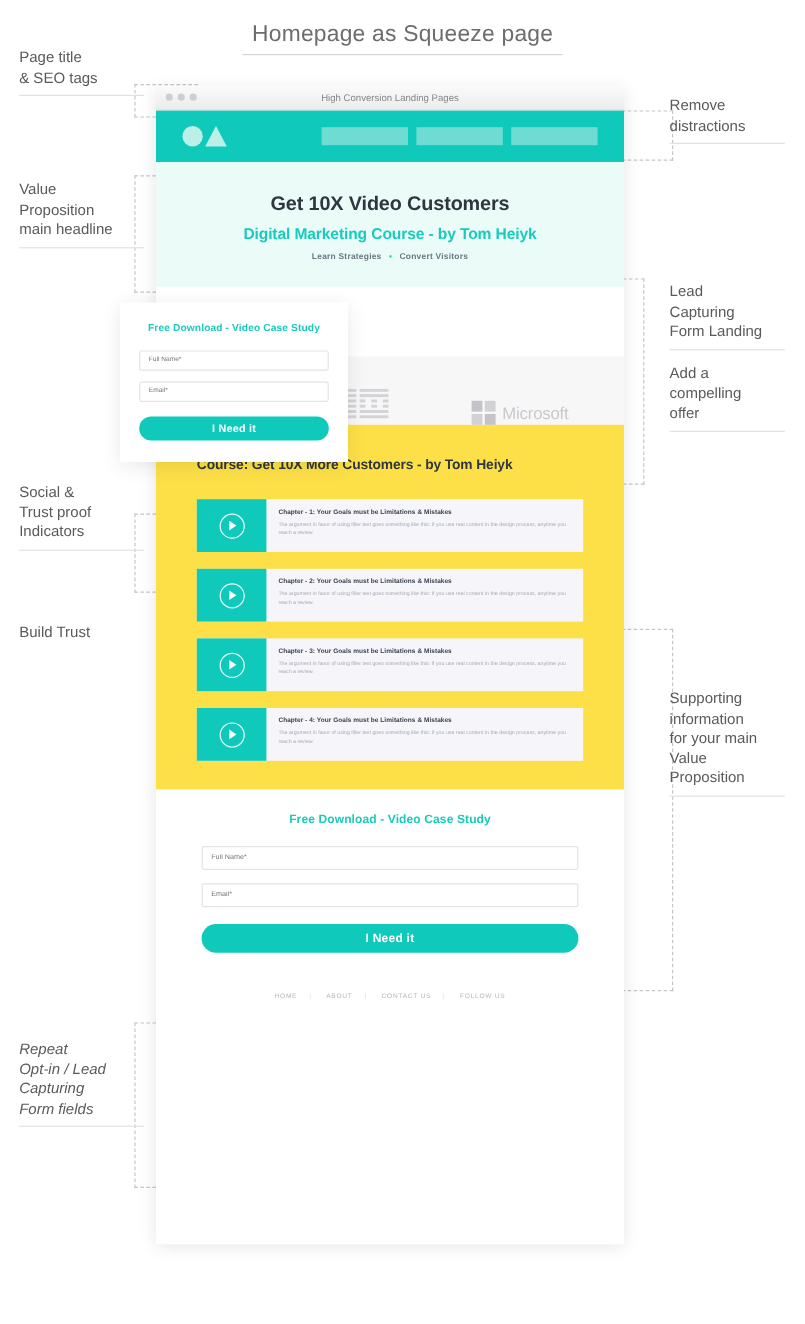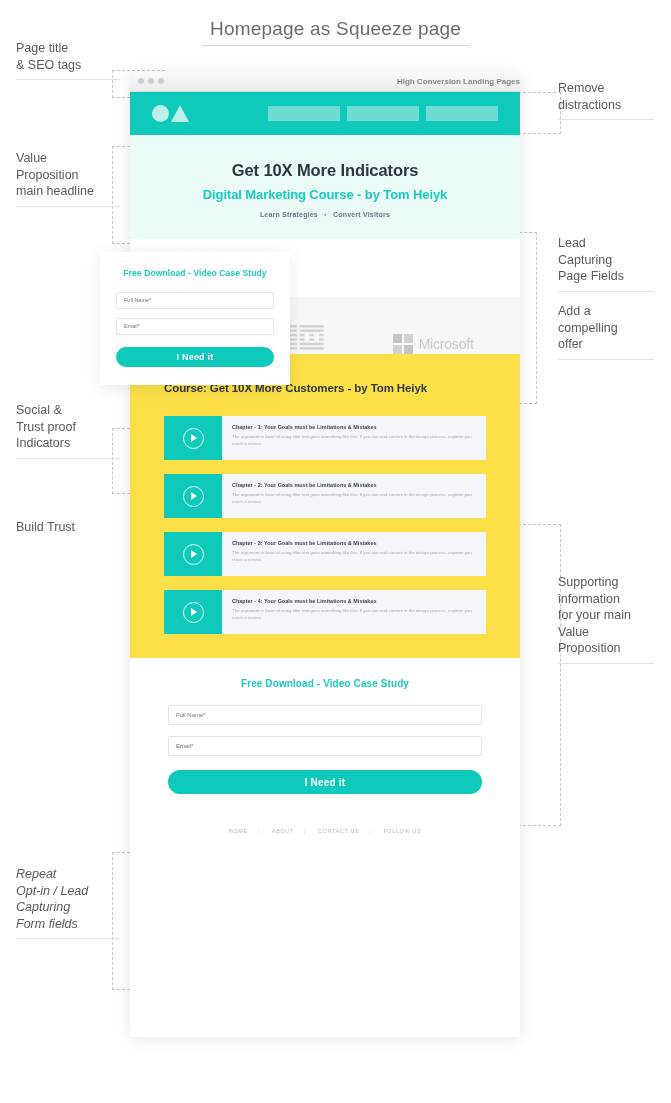--- a/index.html
+++ b/index.html
@@ -77,25 +77,25 @@
     display: flex;
     gap: 4px;
   }
   #titlebar .dots i {
     width: 6px; height: 6px;
     border-radius: 50%;
     background: #cfcfcf;
     display: block;
   }
   #titlebar .t {
-    text-align: right;
+    text-align: center;
     font-size: 8px;
     color: #868686;
     line-height: 19px;
-    font-weight: bold;
+    font-weight: normal;
   }
 
   
   #navbar {
     height: 43px;
     background: #0fcabb;
     display: flex;
     align-items: center;
     padding: 0 22px;
   }
@@ -372,21 +372,21 @@
 
 <div class="anno right" style="left:558px; top:80px;">
   <span style="white-space:pre-line;">Remove
 distractions</span>
   <span class="rule"></span>
 </div>
 
 <div class="anno right" style="left:558px; top:235px;">
   <span style="white-space:pre-line;">Lead
 Capturing
-Page Fields</span>
+Form Landing</span>
   <span class="rule"></span>
 </div>
 
 <div class="anno right" style="left:558px; top:303px;">
   <span style="white-space:pre-line;">Add a
 compelling
 offer</span>
   <span class="rule"></span>
 </div>
 
@@ -416,21 +416,21 @@
       <span class="logo-tri"></span>
     </div>
     <div class="navitems">
       <span></span>
       <span></span>
       <span></span>
     </div>
   </div>
 
   <div id="hero">
-    <h1>Get 10X More Indicators</h1>
+    <h1>Get 10X Video Customers</h1>
     <h2>Digital Marketing Course - by Tom Heiyk</h2>
     <div class="sub">
       <span>Learn Strategies</span>
       <span class="bul">▪</span>
       <span>Convert Visitors</span>
     </div>
   </div>
 
   <div id="hero-gap"></div>
 

